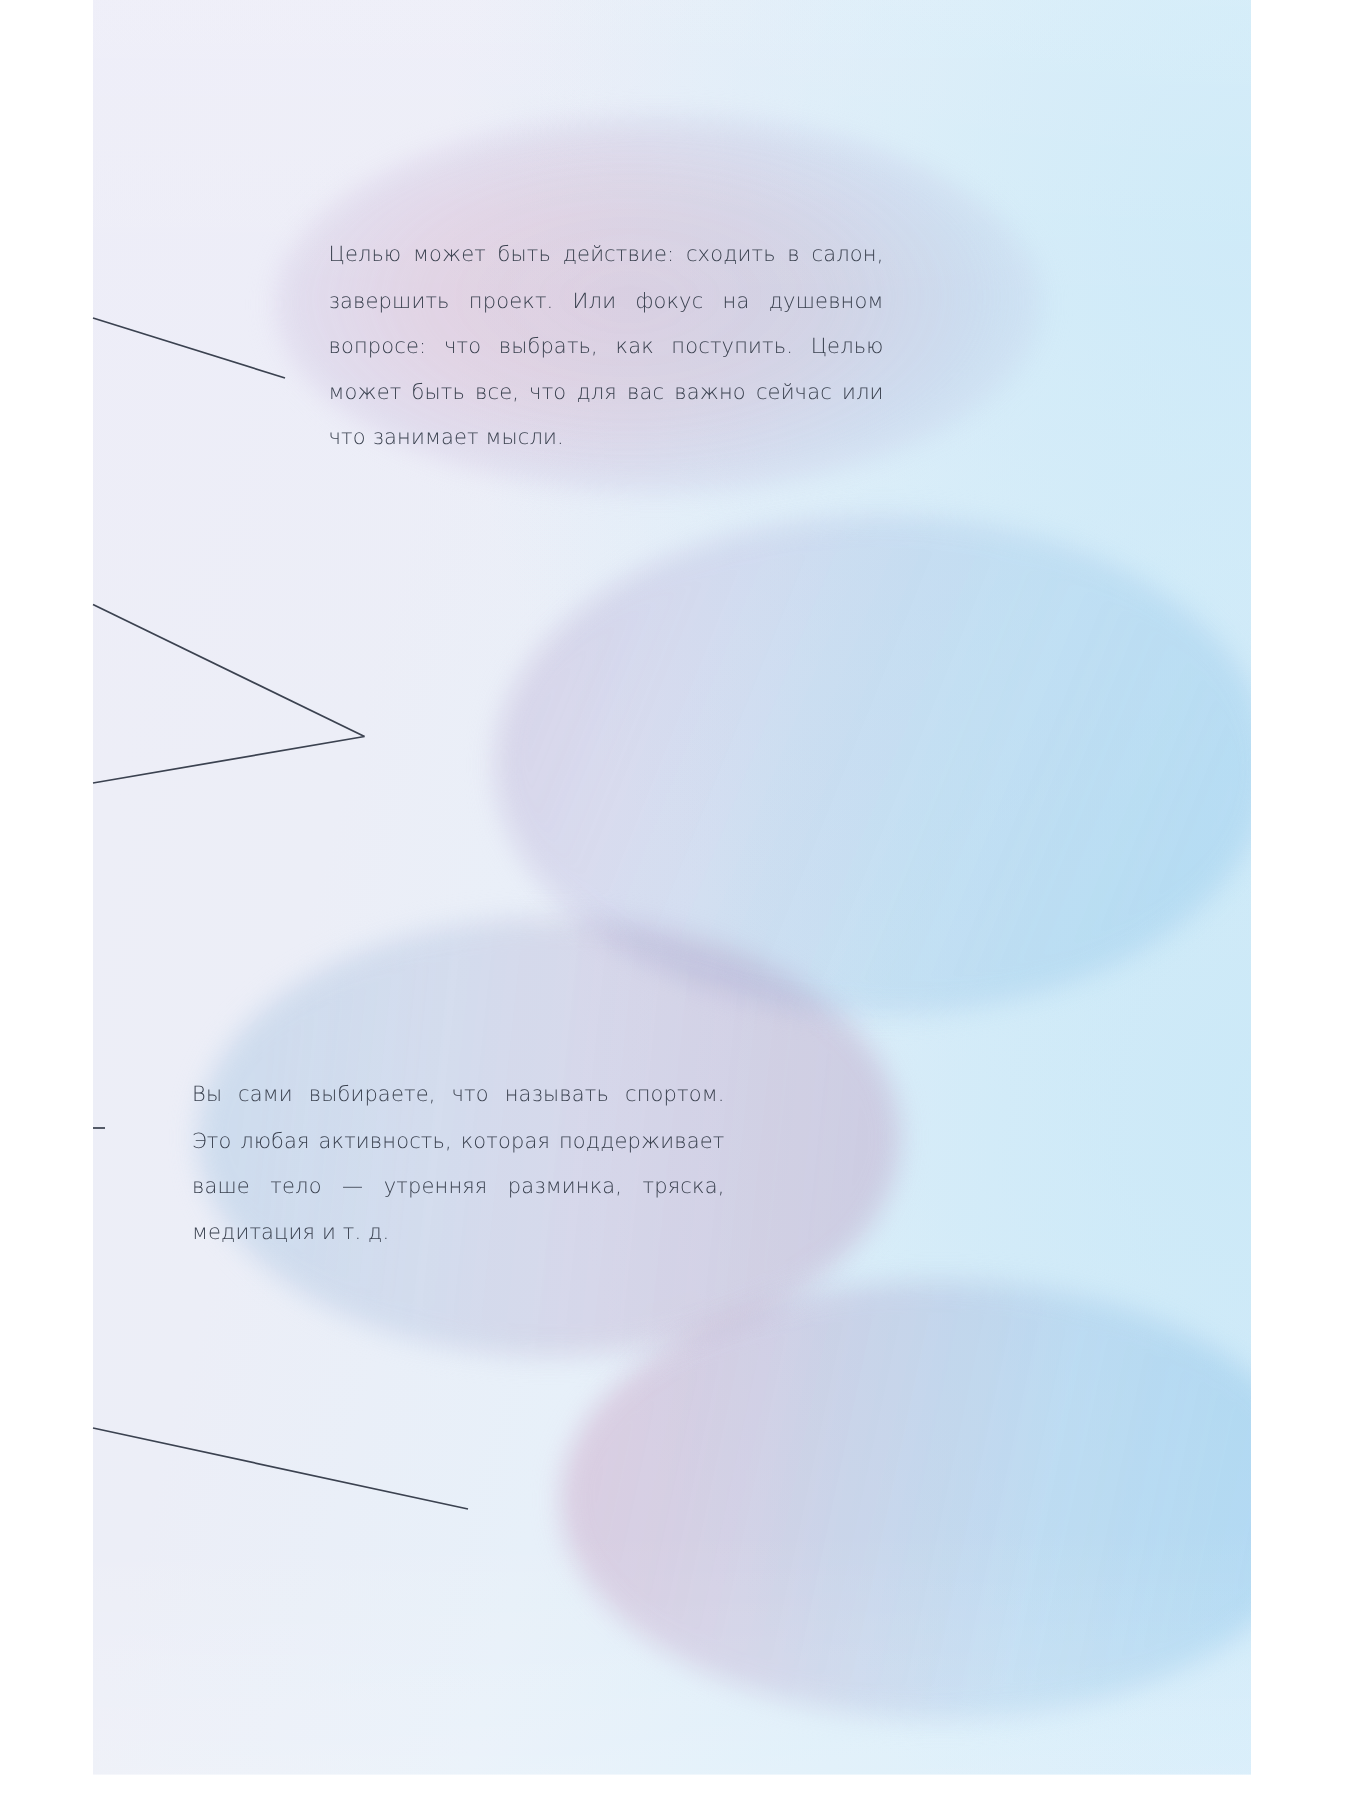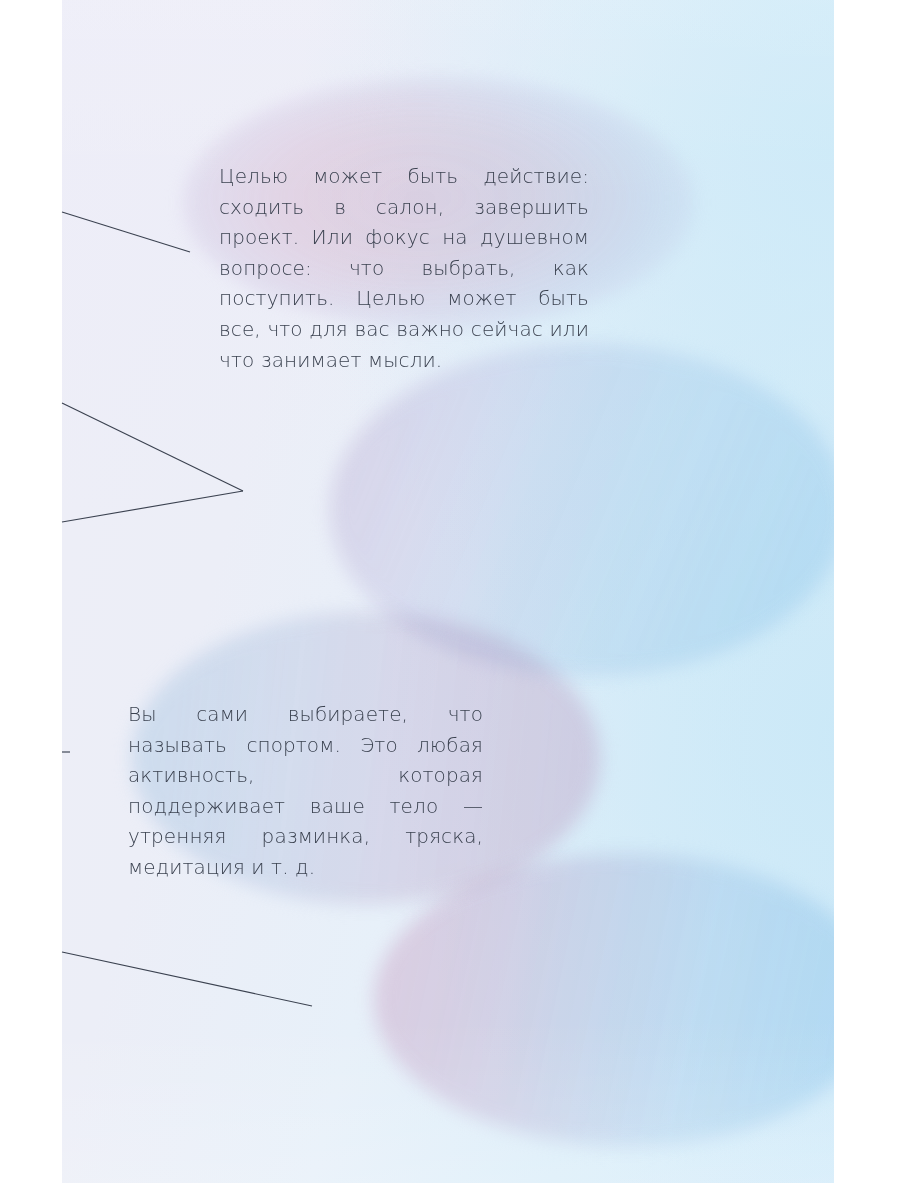--- a/index.html
+++ b/index.html
@@ -110,31 +110,31 @@
                  rgba(218,231,245,0.86) 62%,
                  rgba(200,230,247,0.92) 100%);
   }
 
   
   .note {
     position: absolute;
     color: #3b4250;
     font-family: "DejaVu Sans", sans-serif;
     font-weight: 300;
-    font-size: 20px;
+    font-size: 14px;
     line-height: 30.6px;
     text-align: justify;
     text-justify: inter-word;
     letter-spacing: 0.1px;
     white-space: pre-line;
   }
 
   #note1 { left: 219px; top: 141px; width: 370px; }
   #note2 { left: 329px; top: 392px; width: 404px; }
-  #note3 { left: 128px; top: 657px; width: 355px; margin-top: 42px; }
+  #note3 { left: 128px; top: 673px; width: 355px; margin-top: 42px; }
   #note4 { left: 389px; top: 895px; width: 336px; }
 </style>
 </head>
 <body>
 
 <div id="page">
 
   <div id="sheet">
 
     <div id="blob1" class="blob"></div>

